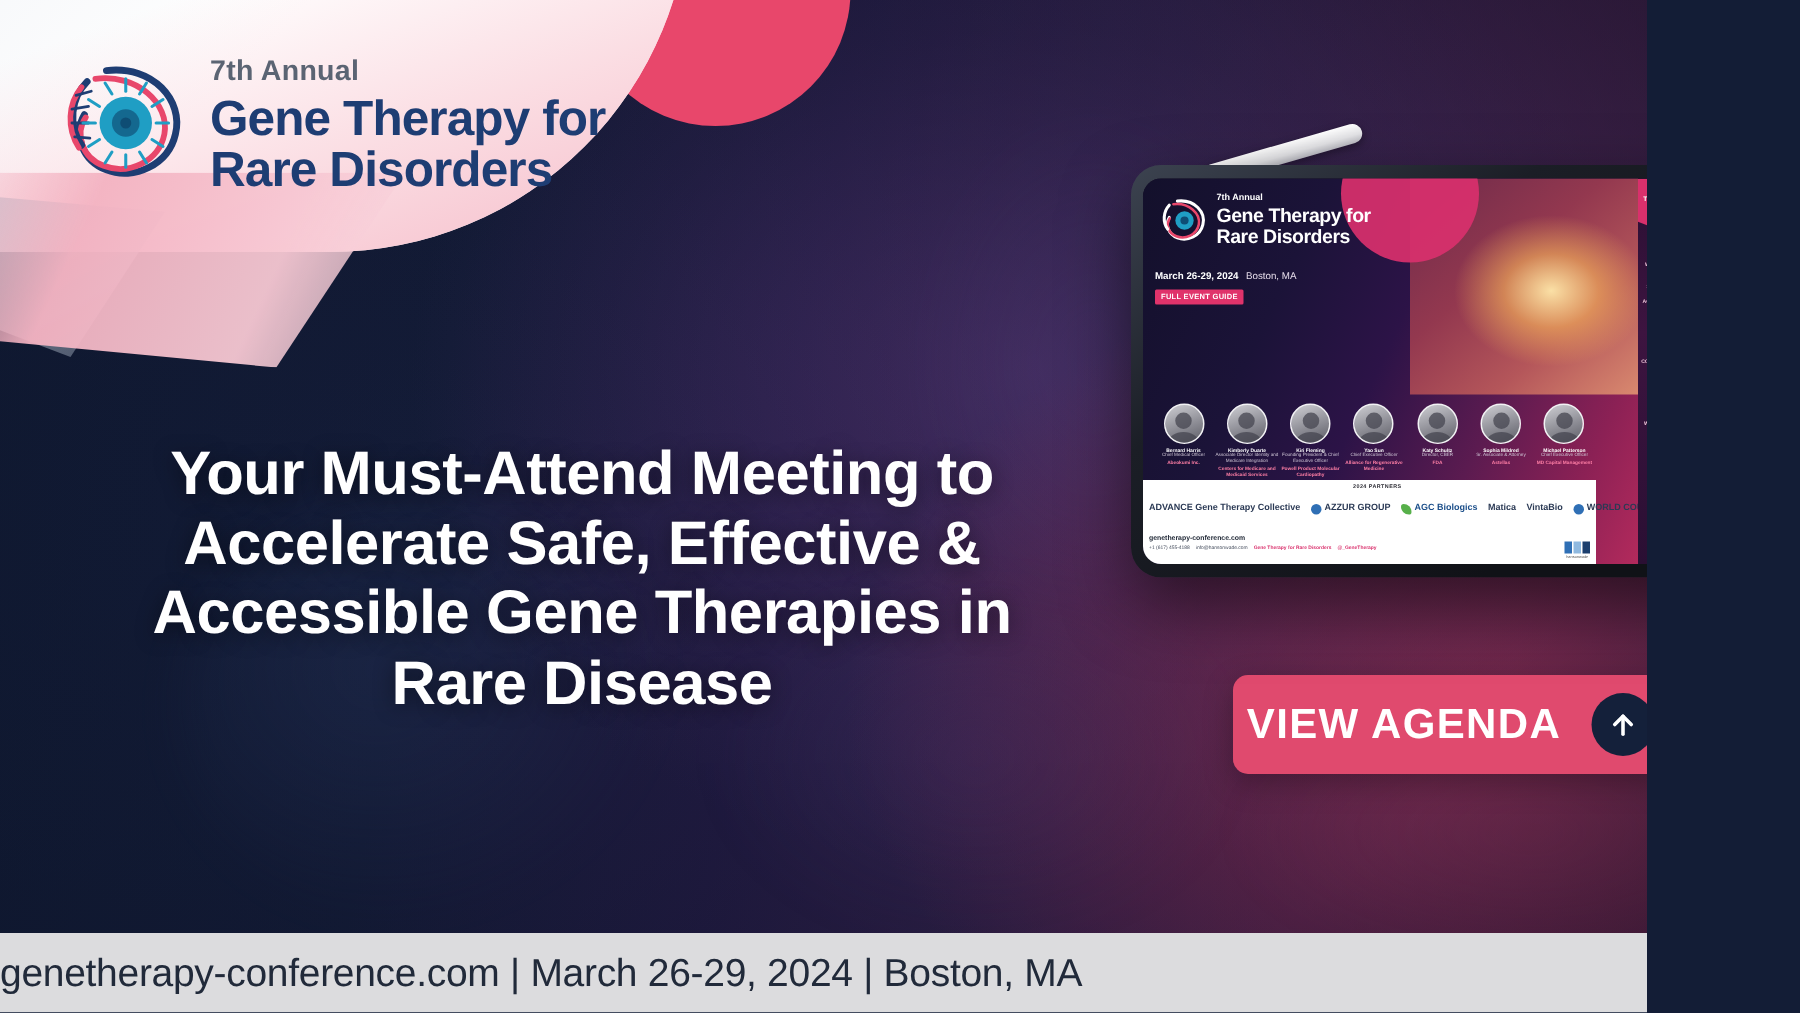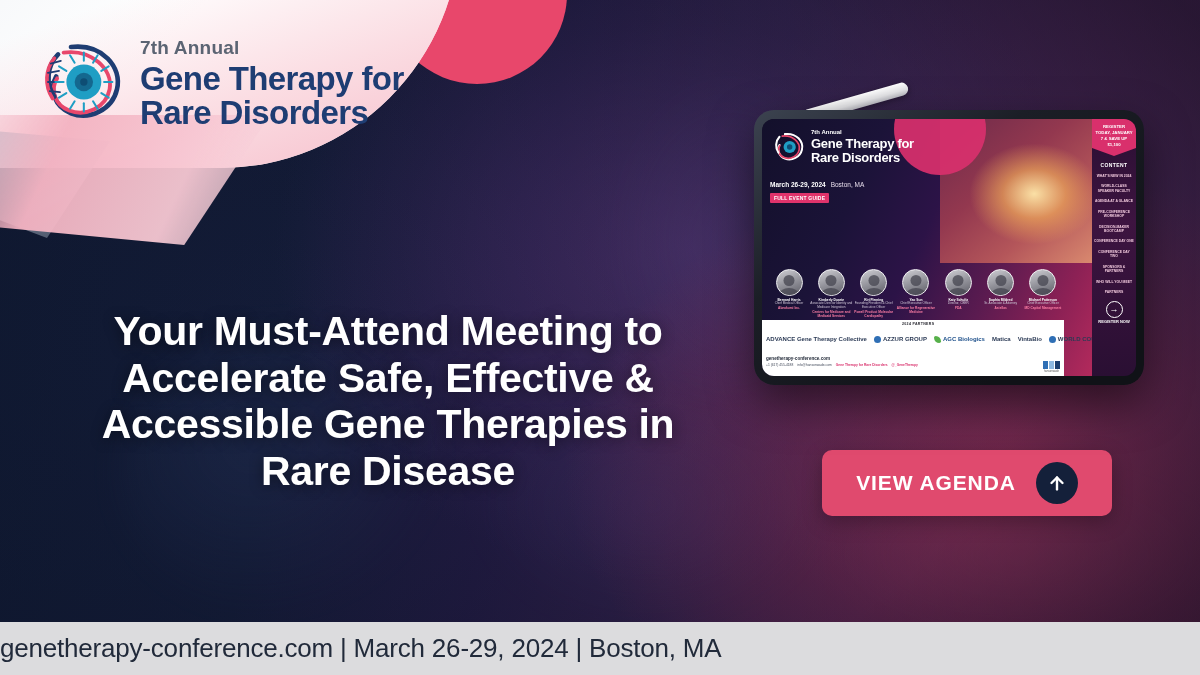--- a/index.html
+++ b/index.html
@@ -4,21 +4,21 @@
 <style>
   * { margin:0; padding:0; box-sizing:border-box; }
   html,body { width:1200px; height:675px; overflow:hidden; }
   body {
     font-family:"Liberation Sans", sans-serif;
     background:#131d36;
     position:relative;
   }
 
   
-  #canvas { position:absolute; inset:0; width:1200px; height:675px; overflow:hidden; }
+  #canvas { position:absolute; inset:0; width:1098px; height:675px; overflow:hidden; }
 
   
   .bg-base{
     position:absolute; left:0; top:0; width:1200px; height:622px;
     background:
       radial-gradient(620px 420px at 1010px 470px, rgba(226,62,105,.60) 0%, rgba(184,50,92,.32) 42%, rgba(120,40,80,0) 72%),
       radial-gradient(520px 420px at 690px 250px, rgba(96,62,130,.55) 0%, rgba(70,48,104,.22) 55%, rgba(40,32,70,0) 80%),
       radial-gradient(700px 560px at 1150px 210px, rgba(96,55,120,.50) 0%, rgba(60,40,92,.16) 60%, rgba(30,24,56,0) 82%),
       linear-gradient(100deg, #101a33 0%, #141c38 26%, #221b43 44%, #35214c 60%, #4b2350 74%, #5c2450 86%, #68254e 100%);
   }
@@ -65,35 +65,35 @@
     font-size:19px; font-weight:700; color:#5b6473; letter-spacing:.2px;
     line-height:1; margin-bottom:5px;
   }
   .logo-line{
     font-size:33px; font-weight:700; color:#1e3d73; letter-spacing:-.6px;
     line-height:1.02;
   }
 
   
   .headline{
-    position:absolute; left:58px; top:308px; width:660px;
+    position:absolute; left:58px; top:292px; width:660px;
     text-align:center; color:#fff;
     font-size:41px; font-weight:700; line-height:1.14; letter-spacing:-.3px;
     text-shadow:0 2px 14px rgba(0,0,0,.45);
   }
 
   
   .cta{
     position:absolute; left:822px; top:450px; width:290px; height:66px;
     background:#e04a6e; border-radius:10px;
     display:flex; align-items:center; justify-content:center; gap:20px;
     box-shadow:0 6px 20px rgba(0,0,0,.28); cursor:pointer; border:none;
   }
   .cta-label{
-    color:#fff; font-size:21px; font-weight:700; letter-spacing:.9px;
+    color:#fff; font-size:28px; font-weight:700; letter-spacing:.9px;
   }
   .cta-circle{
     width:42px; height:42px; border-radius:50%; background:#14203a;
     display:flex; align-items:center; justify-content:center; flex:none;
   }
 
   
   .footer{
     position:absolute; left:0; top:622px; width:1200px; height:53px;
     background:#dcdcde; display:flex; align-items:center; justify-content:flex-start;

